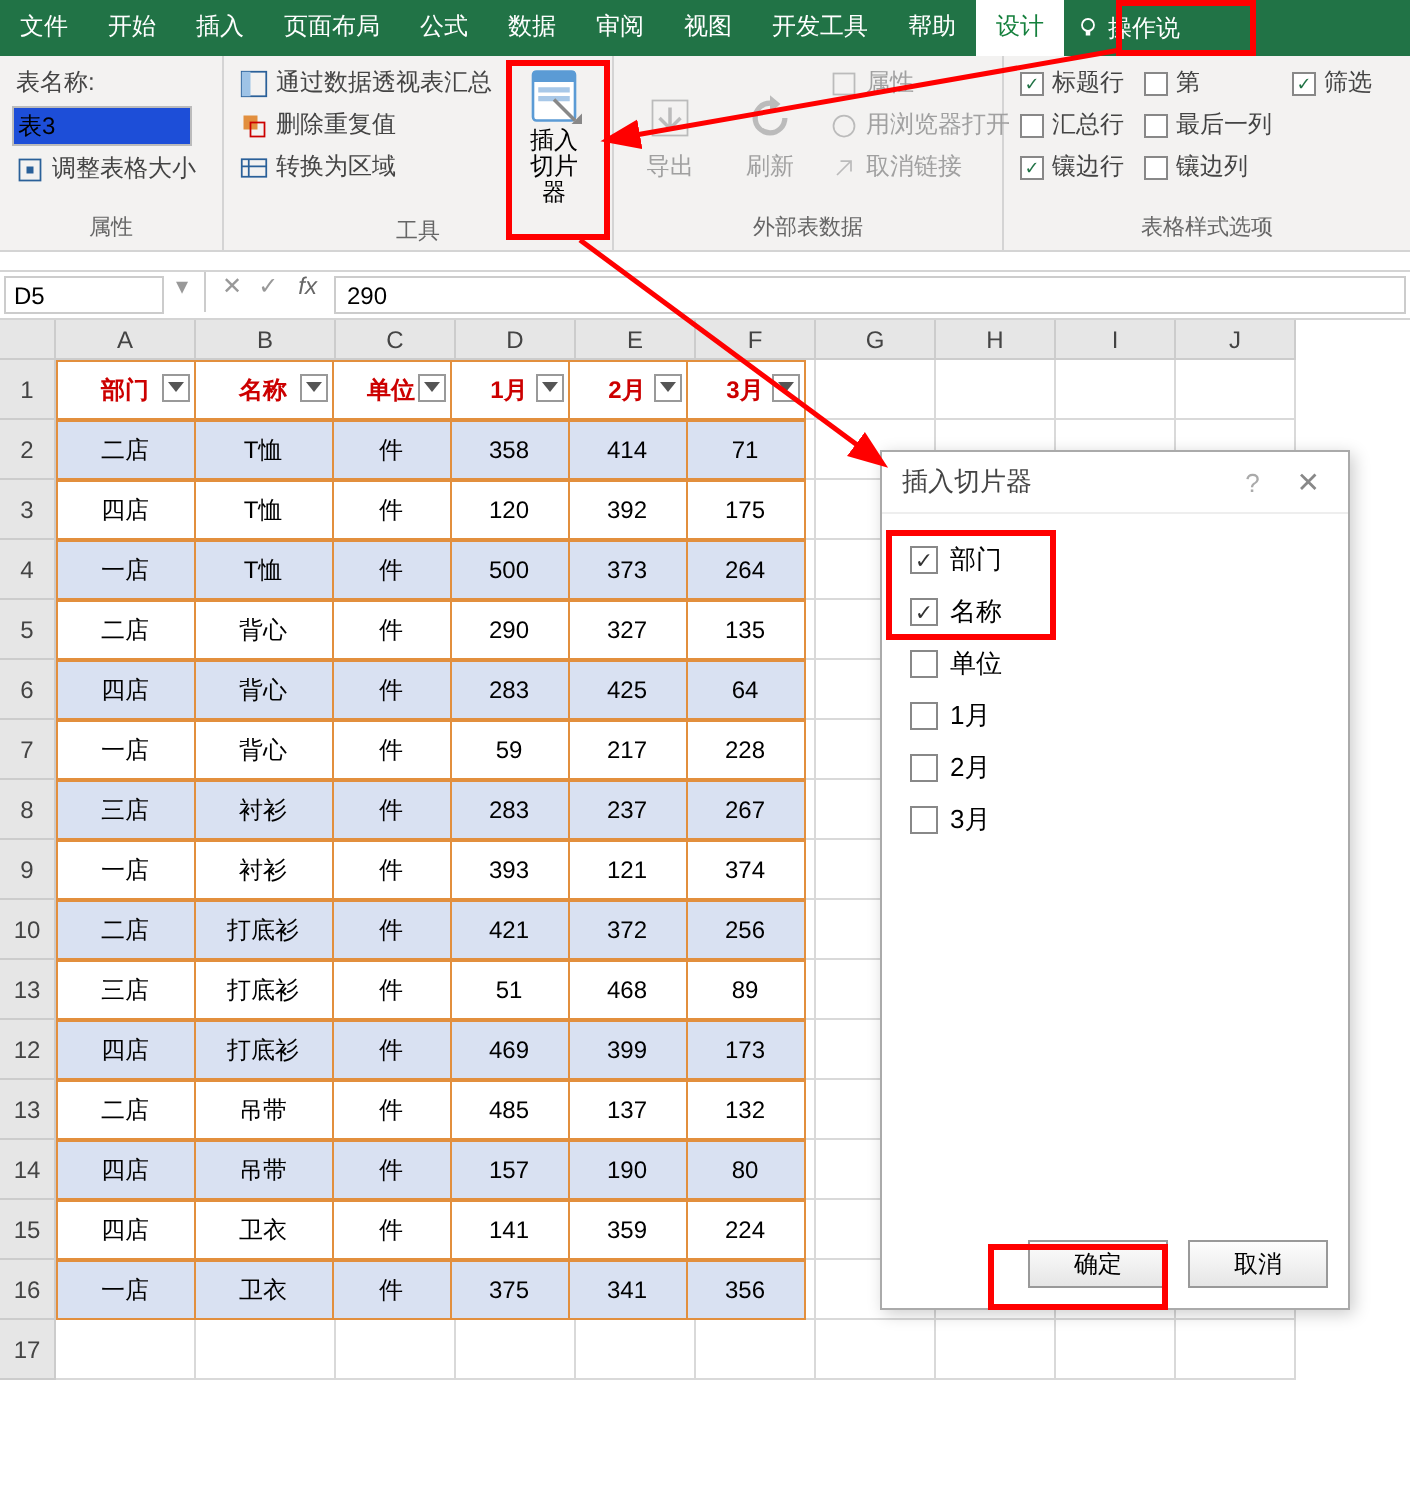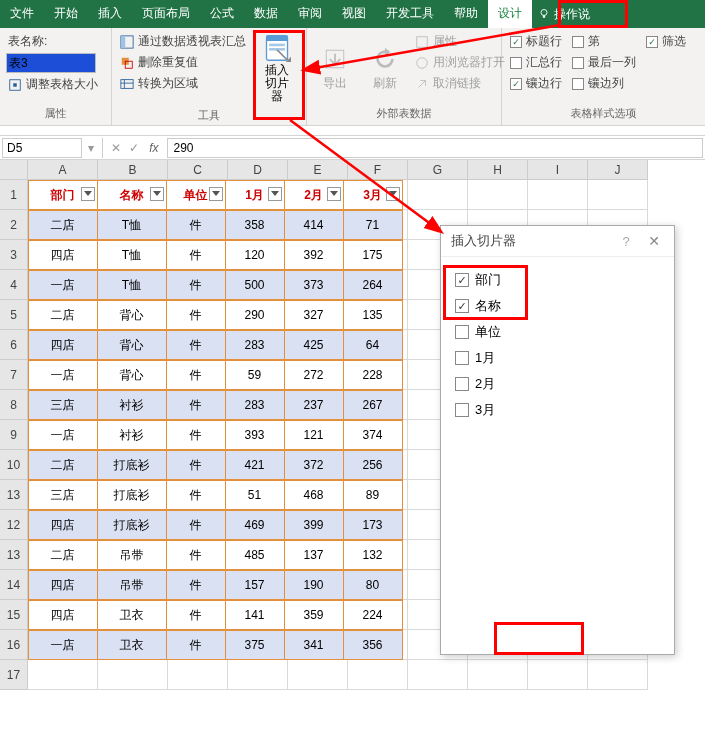--- a/index.html
+++ b/index.html
@@ -22,21 +22,21 @@
 .ritem.dim { color: #a0a0a0; }
 .ricon { width: 14px; height: 14px; display: inline-block; }
 .bigbtn { display: flex; flex-direction: column; align-items: center; justify-content: center; gap: 2px; padding: 2px 8px; }
 .bigicon { width: 28px; height: 28px; }
 .cbx { width: 12px; height: 12px; border: 1px solid #888; display: inline-flex; align-items: center; justify-content: center; font-size: 9px; background: #fff; }
 .cbx.checked::after { content: "✓"; color: #217346; }
 
 .tablename-input { width: 90px; border: 1px solid #bbb; padding: 2px; font-size: 12px; background: #1d4ed8; }
 
 
-.fbar { display: flex; align-items: center; border-bottom: 1px solid #d4d4d4; height: 24px; background: #fff; }
+.fbar { display: flex; border-bottom: 1px solid #d4d4d4; height: 24px; background: #fff; }
 .namebox { width: 80px; border: 1px solid #ccc; padding: 2px 4px; margin: 2px; font-size: 12px; }
 .fbar-sep { width: 1px; background: #ccc; height: 20px; margin: 0 4px; }
 .fbar-btn { color: #999; padding: 0 4px; font-size: 12px; }
 .fx { font-style: italic; color: #666; padding: 0 6px; }
 .fvalue { flex: 1; padding: 2px 6px; font-size: 12px; border: 1px solid #ccc; margin: 2px; }
 
 
 .sheet { position: relative; }
 .corner { width: 28px; height: 20px; background: #e6e6e6; border-right: 1px solid #ccc; border-bottom: 1px solid #ccc; }
 .colheads { display: flex; }
@@ -542,21 +542,21 @@
         <div class="dcell">件</div>
         <div class="dcell">283</div>
         <div class="dcell">425</div>
         <div class="dcell">64</div>
       </div>
       <div class="drow band1">
         <div class="dcell wide">一店</div>
         <div class="dcell wide">背心</div>
         <div class="dcell">件</div>
         <div class="dcell">59</div>
-        <div class="dcell">272</div>
+        <div class="dcell">217</div>
         <div class="dcell">228</div>
       </div>
       <div class="drow band0">
         <div class="dcell wide">三店</div>
         <div class="dcell wide">衬衫</div>
         <div class="dcell">件</div>
         <div class="dcell">283</div>
         <div class="dcell">237</div>
         <div class="dcell">267</div>
       </div>
@@ -655,20 +655,24 @@
       </div>
       <div class="field-row">
         <span class="chk"></span>
         <span>2月</span>
       </div>
       <div class="field-row">
         <span class="chk"></span>
         <span>3月</span>
       </div>
     </div>
+  <div class="dialog-buttons">
+    <button class="dbtn">确定</button>
+    <button class="dbtn">取消</button>
+  </div>
 </div>
 
 <div class="redbox" style="left:558px;top:0px;width:70px;height:28px"></div>
 <div class="redbox" style="left:253px;top:30px;width:52px;height:90px"></div>
 <div class="redbox" style="left:443px;top:265px;width:85px;height:55px"></div>
 <div class="redbox" style="left:494px;top:622px;width:90px;height:33px"></div>
 
 <svg class="arrow" style="left:0;top:0;width:705px;height:752px">
   <defs>
       <marker id="ah" markerWidth="10" markerHeight="10" refX="2" refY="3" orient="auto">

